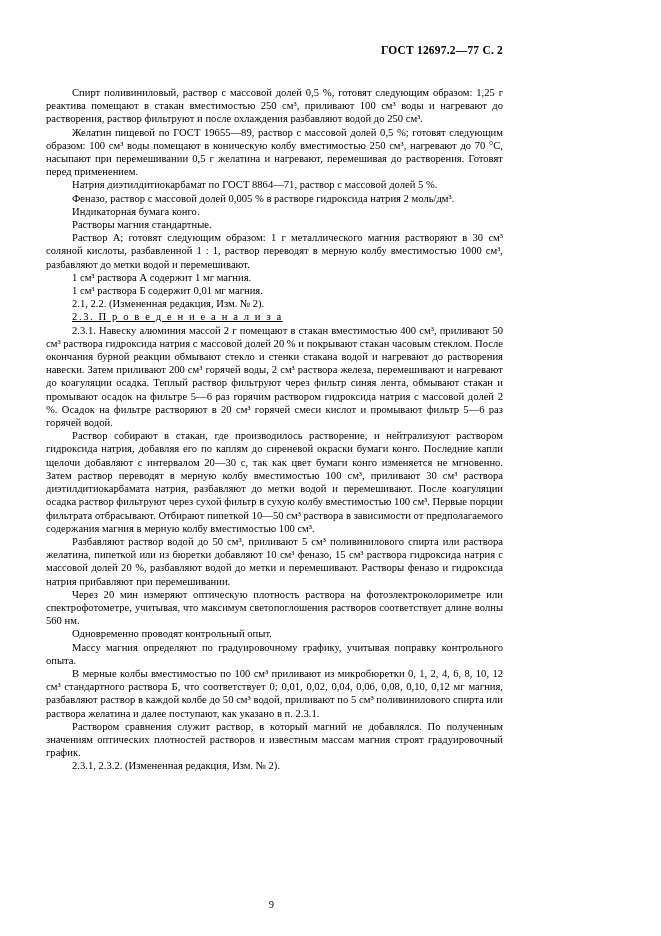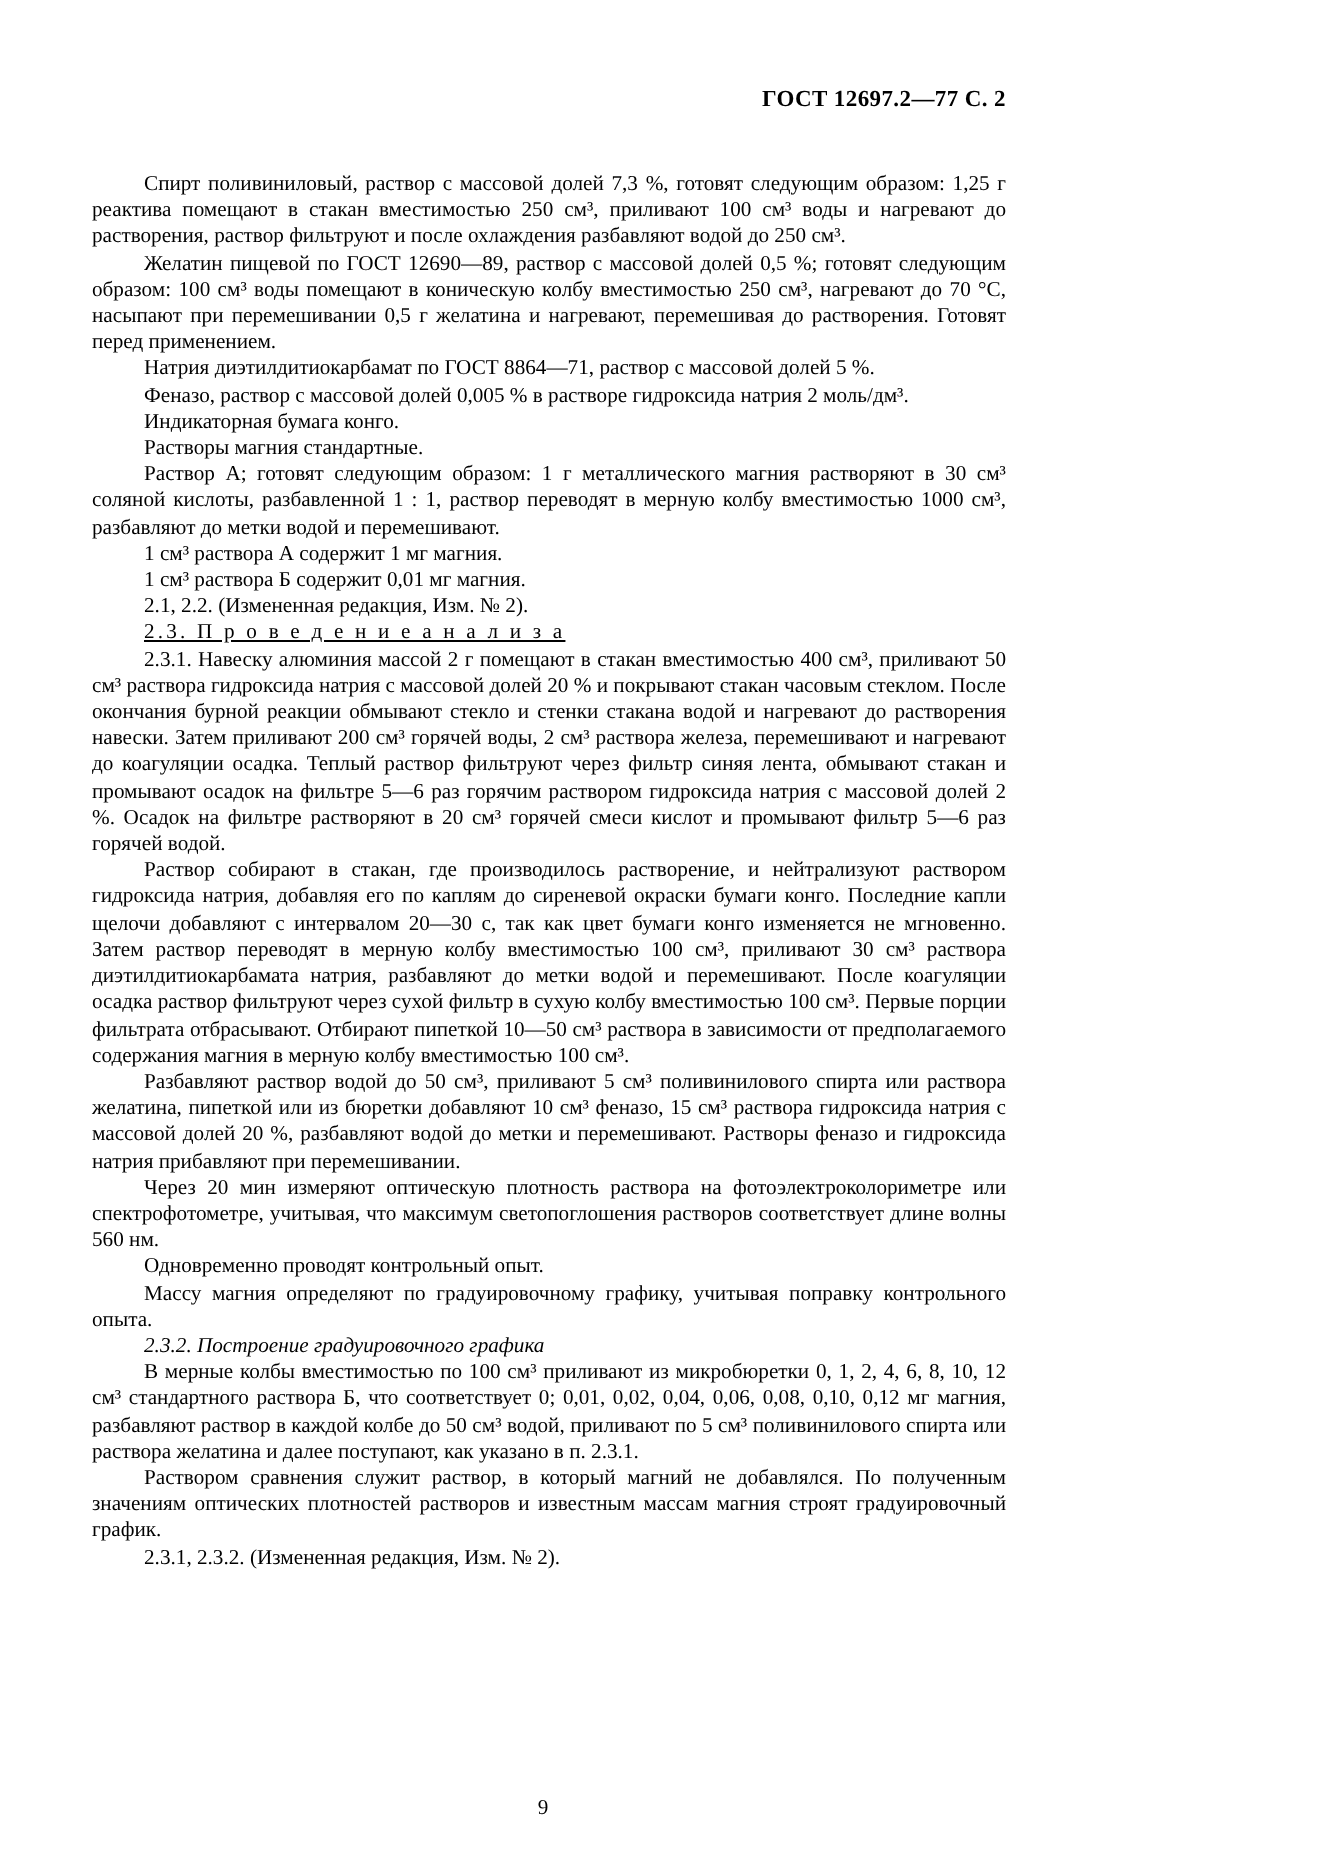--- a/index.html
+++ b/index.html
@@ -62,38 +62,37 @@
   }
 </style>
 </head>
 <body>
 
 <div class="page">
 
   <div class="header">ГОСТ 12697.2—77 С. 2</div>
 
   <div class="body-text">
-    <p>Спирт поливиниловый, раствор с массовой долей 7,3 %, готовят следующим образом: 1,25 г реактива помещают в стакан вместимостью 250 см³, приливают 100 см³ воды и нагревают до растворения, раствор фильтруют и после охлаждения разбавляют водой до 250 см³.</p>
-    <p>Желатин пищевой по ГОСТ 12690—89, раствор с массовой долей 0,5 %; готовят следующим образом: 100 см³ воды помещают в коническую колбу вместимостью 250 см³, нагревают до 70 °С, насыпают при перемешивании 0,5 г желатина и нагревают, перемешивая до растворения. Готовят перед применением.</p>
+    <p>Спирт поливиниловый, раствор с массовой долей 0,5 %, готовят следующим образом: 1,25 г реактива помещают в стакан вместимостью 250 см³, приливают 100 см³ воды и нагревают до растворения, раствор фильтруют и после охлаждения разбавляют водой до 250 см³.</p>
+    <p>Желатин пищевой по ГОСТ 19655—89, раствор с массовой долей 0,5 %; готовят следующим образом: 100 см³ воды помещают в коническую колбу вместимостью 250 см³, нагревают до 70 °С, насыпают при перемешивании 0,5 г желатина и нагревают, перемешивая до растворения. Готовят перед применением.</p>
     <p>Натрия диэтилдитиокарбамат по ГОСТ 8864—71, раствор с массовой долей 5 %.</p>
     <p>Феназо, раствор с массовой долей 0,005 % в растворе гидроксида натрия 2 моль/дм³.</p>
     <p>Индикаторная бумага конго.</p>
     <p>Растворы магния стандартные.</p>
     <p>Раствор А; готовят следующим образом: 1 г металлического магния растворяют в 30 см³ соляной кислоты, разбавленной 1 : 1, раствор переводят в мерную колбу вместимостью 1000 см³, разбавляют до метки водой и перемешивают.</p>
     <p>1 см³ раствора А содержит 1 мг магния.</p>
     <p>1 см³ раствора Б содержит 0,01 мг магния.</p>
     <p class="bold">2.1, 2.2. (Измененная редакция, Изм. № 2).</p>
     <p class="spaced">2.3.   П р о в е д е н и е   а н а л и з а</p>
     <p>2.3.1. Навеску алюминия массой 2 г помещают в стакан вместимостью 400 см³, приливают 50 см³ раствора гидроксида натрия с массовой долей 20 % и покрывают стакан часовым стеклом. После окончания бурной реакции обмывают стекло и стенки стакана водой и нагревают до растворения навески. Затем приливают 200 см³ горячей воды, 2 см³ раствора железа, перемешивают и нагревают до коагуляции осадка. Теплый раствор фильтруют через фильтр синяя лента, обмывают стакан и промывают осадок на фильтре 5—6 раз горячим раствором гидроксида натрия с массовой долей 2 %. Осадок на фильтре растворяют в 20 см³ горячей смеси кислот и промывают фильтр 5—6 раз горячей водой.</p>
     <p>Раствор собирают в стакан, где производилось растворение, и нейтрализуют раствором гидроксида натрия, добавляя его по каплям до сиреневой окраски бумаги конго. Последние капли щелочи добавляют с интервалом 20—30 с, так как цвет бумаги конго изменяется не мгновенно. Затем раствор переводят в мерную колбу вместимостью 100 см³, приливают 30 см³ раствора диэтилдитиокарбамата натрия, разбавляют до метки водой и перемешивают. После коагуляции осадка раствор фильтруют через сухой фильтр в сухую колбу вместимостью 100 см³. Первые порции фильтрата отбрасывают. Отбирают пипеткой 10—50 см³ раствора в зависимости от предполагаемого содержания магния в мерную колбу вместимостью 100 см³.</p>
     <p>Разбавляют раствор водой до 50 см³, приливают 5 см³ поливинилового спирта или раствора желатина, пипеткой или из бюретки добавляют 10 см³ феназо, 15 см³ раствора гидроксида натрия с массовой долей 20 %, разбавляют водой до метки и перемешивают. Растворы феназо и гидроксида натрия прибавляют при перемешивании.</p>
     <p>Через 20 мин измеряют оптическую плотность раствора на фотоэлектроколориметре или спектрофотометре, учитывая,  что максимум светопоглошения растворов соответствует длине волны 560 нм.</p>
     <p>Одновременно проводят контрольный опыт.</p>
     <p>Массу   магния   определяют по  градуировочному графику, учитывая поправку контрольного опыта.</p>
-    <p class="italic">2.3.2. Построение градуировочного графика</p>
     <p>В  мерные  колбы  вместимостью  по  100 см³ приливают  из  микробюретки  0, 1, 2, 4, 6, 8, 10, 12 см³ стандартного раствора Б, что соответствует 0; 0,01, 0,02, 0,04, 0,06, 0,08, 0,10, 0,12 мг магния, разбавляют раствор в каждой колбе до 50 см³ водой, приливают по 5 см³ поливинилового спирта или раствора желатина и далее поступают, как указано в п. 2.3.1.</p>
     <p>Раствором сравнения служит раствор, в который магний не добавлялся. По полученным значениям оптических плотностей растворов и известным массам магния строят градуировочный график.</p>
     <p class="bold">2.3.1, 2.3.2. (Измененная редакция, Изм. № 2).</p>
   </div>
 
   <div class="footer">9</div>
 
 </div>
 
 </body></html>

